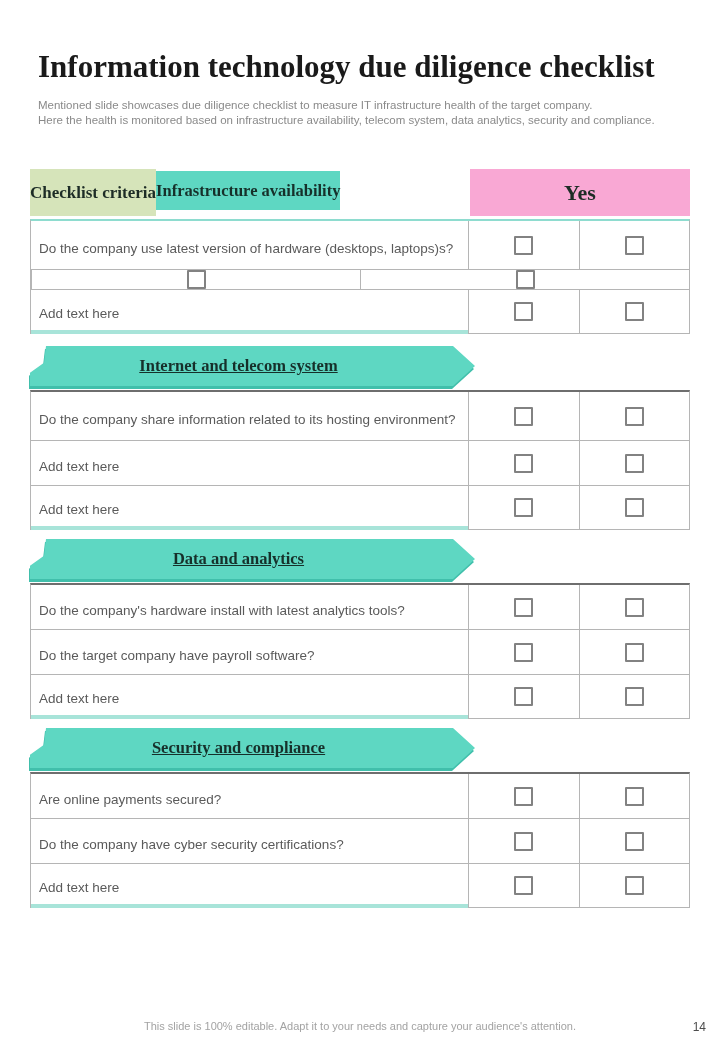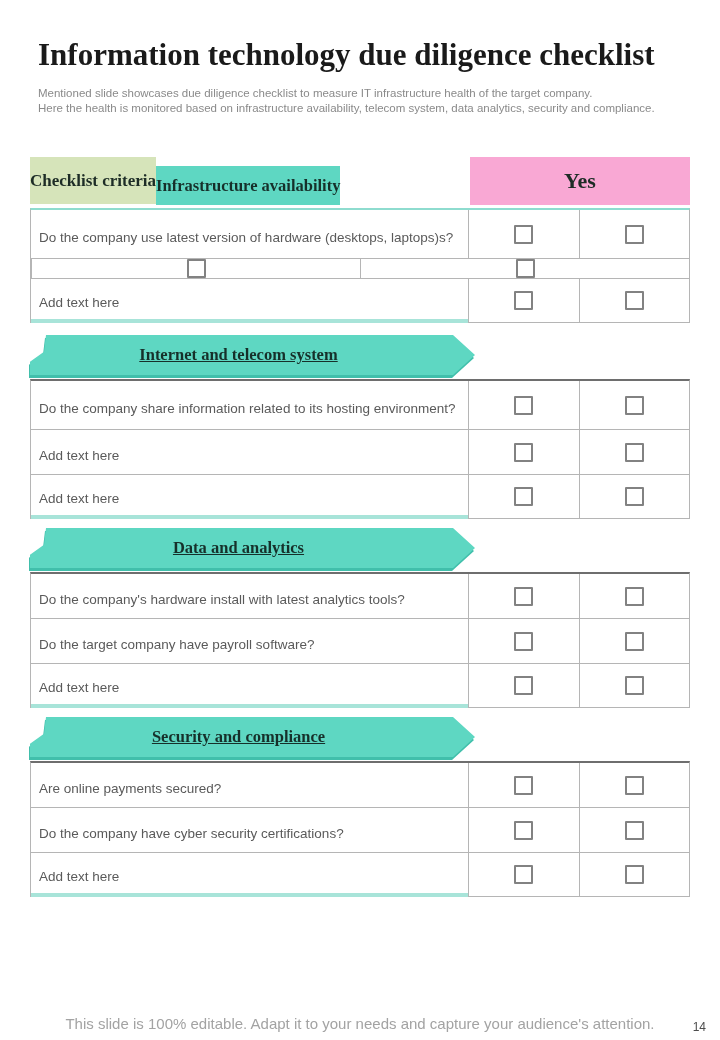--- a/index.html
+++ b/index.html
@@ -4,42 +4,42 @@
 <style>
   * { margin:0; padding:0; box-sizing:border-box; }
   html,body { background:#ffffff; }
   .page {
     position:relative; width:720px; height:1040px; margin:0 auto;
     background:#ffffff; overflow:hidden;
     font-family:"Liberation Sans", sans-serif;
   }
   
   .title {
-    padding:36px 30px 0 38px;
+    padding:48px 30px 0 38px;
     font-family:"Liberation Serif", serif;
     font-weight:bold; font-size:31px; line-height:38px;
     color:#1a1a1a; letter-spacing:0px;
   }
   .subtitle {
     margin:12px 40px 0 38px;
     font-size:11.5px; line-height:14.5px; color:#8a8a8a;
   }
   
   .block { margin-left:30px; margin-right:30px; width:660px; }
   
   .tbl-header { display:flex; margin-top:42px; }
   .crit-col { flex:0 0 437px; display:flex; flex-direction:row; }
   .crit-head {
     height:47px; background:#d6e4ba;
     display:flex; align-items:center; justify-content:center;
     font-family:"Liberation Serif", serif; font-weight:bold;
     font-size:17px; color:#1d2c26;
   }
   .crit-sub {
-    height:39px; margin-top:9px; background:#5ed7c2;
+    height:39px; margin-top:2px; background:#5ed7c2;
     display:flex; align-items:center; justify-content:center;
     font-family:"Liberation Serif", serif; font-weight:bold;
     font-size:16.5px; color:#16302a;
   }
   .yn-head {
     flex:1 1 0; margin-left:3px; background:#f9a8d4;
     display:flex; align-items:center; justify-content:center;
     font-family:"Liberation Serif", serif; font-weight:bold;
     font-size:22px; color:#1d2c26;
   }
@@ -81,21 +81,21 @@
   .banner .label {
     position:absolute; left:0; right:28px; top:0; height:100%;
     display:flex; align-items:center; justify-content:center;
     font-family:"Liberation Serif", serif; font-weight:bold;
     font-size:16.5px; color:#16302a;text-decoration:underline;
   }
   .banner.b3, .banner.b4 { margin-top:9px; }
   
   .footer-text {
     position:absolute; left:0; right:0; bottom:8px;
-    text-align:center; font-size:15px; color:#a3a3a3;
+    text-align:center; font-size:11px; color:#a3a3a3;
   }
   .page-number {
     position:absolute; right:14px; bottom:6px;
     font-size:12px; color:#4d4d4d;
   }
 </style>
 </head>
 <body>
 
 <div class="page">

